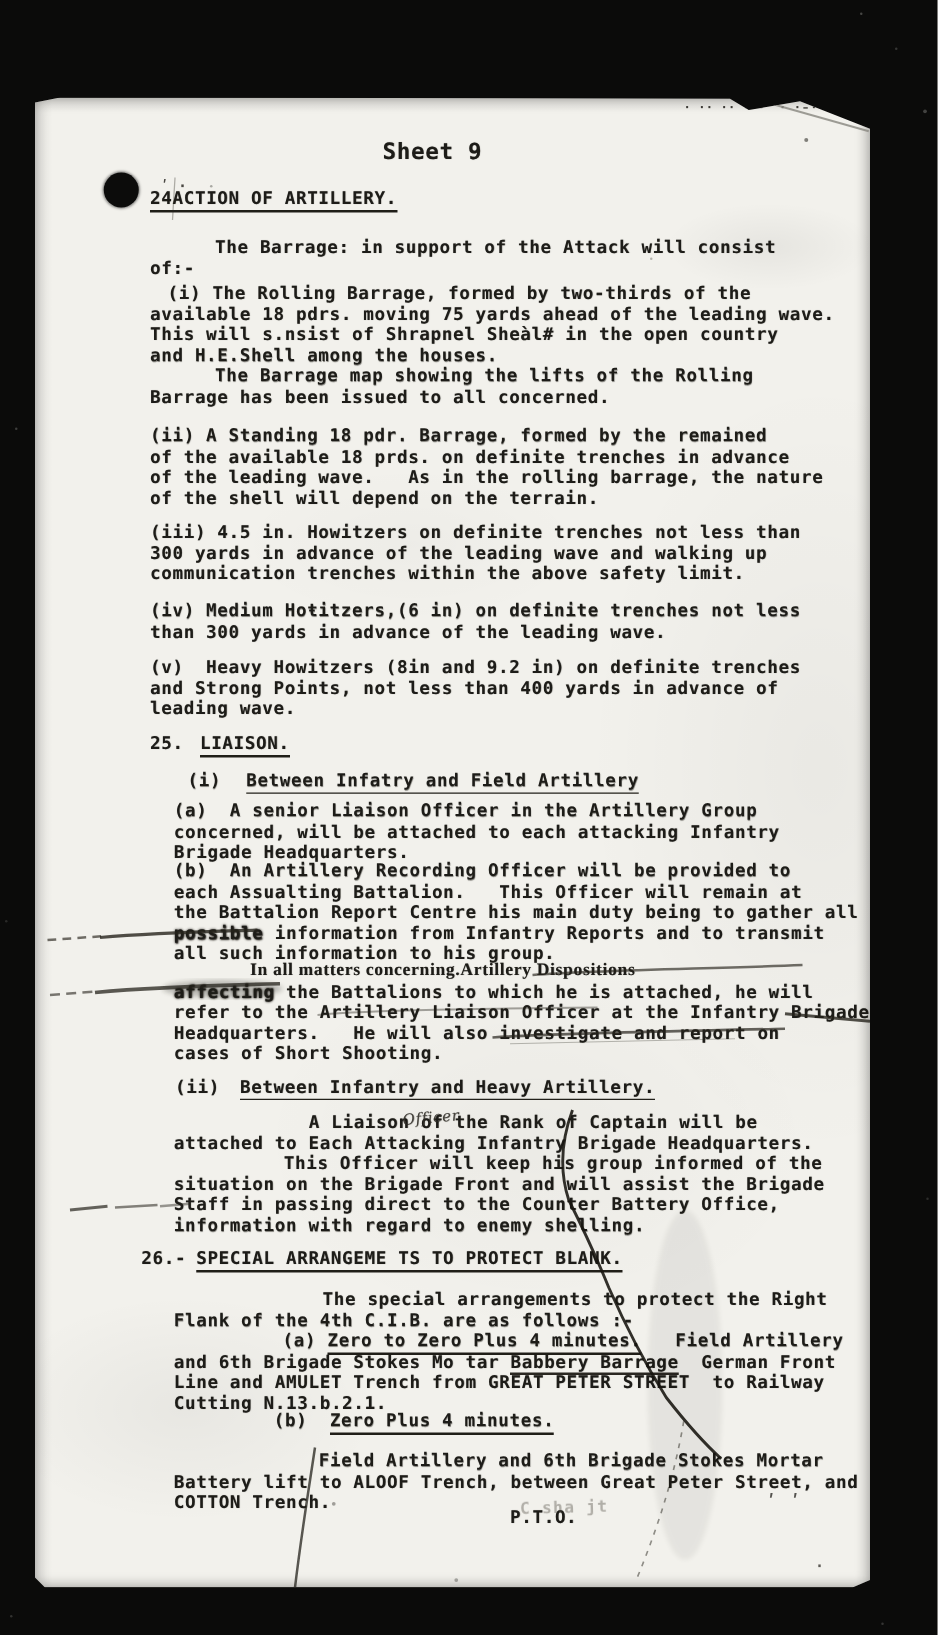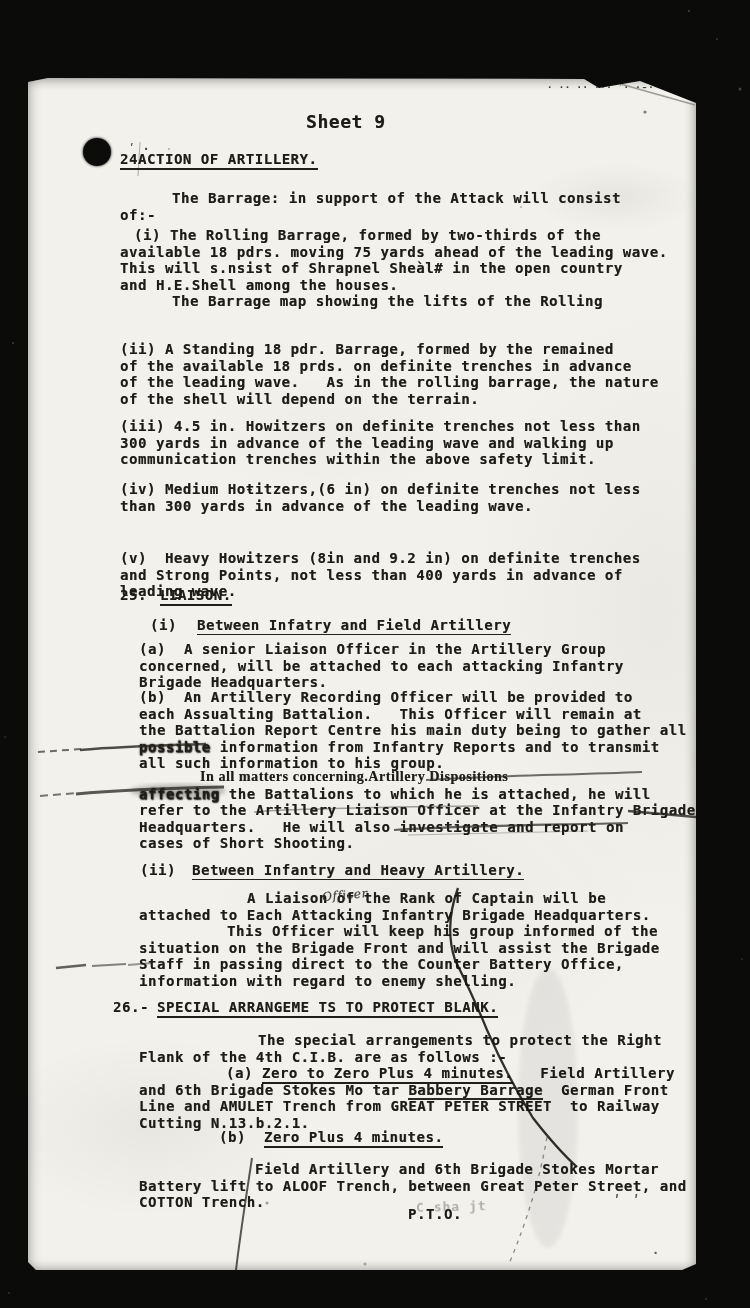--- a/index.html
+++ b/index.html
@@ -104,41 +104,42 @@
 
   <div class="blk" style="top:149px;left:92px;">
     <div class="ln i14">(i) The Rolling Barrage, formed by two-thirds of the</div>
     <div class="ln">available 18 pdrs. moving 75 yards ahead of the leading wave.</div>
     <div class="ln">This will s.nsist of Shrapnel Sheàl# in the open country</div>
     <div class="ln">and H.E.Shell among the houses.</div>
   </div>
 
   <div class="blk" style="top:215px;left:92px;">
     <div class="ln i52">The Barrage map showing the lifts of the Rolling</div>
+    <div class="ln">Barrage has been issued to all concerned.</div>
   </div>
 
   <div class="blk" style="top:263px;left:92px;">
     <div class="ln">(ii) A Standing 18 pdr. Barrage, formed by the remained</div>
     <div class="ln">of the available 18 prds. on definite trenches in advance</div>
     <div class="ln">of the leading wave.   As in the rolling barrage, the nature</div>
     <div class="ln">of the shell will depend on the terrain.</div>
   </div>
 
   <div class="blk" style="top:340px;left:92px;">
     <div class="ln">(iii) 4.5 in. Howitzers on definite trenches not less than</div>
     <div class="ln">300 yards in advance of the leading wave and walking up</div>
     <div class="ln">communication trenches within the above safety limit.</div>
   </div>
 
   <div class="blk" style="top:403px;left:92px;">
     <div class="ln">(iv) Medium Hoŧitzers,(6 in) on definite trenches not less</div>
     <div class="ln">than 300 yards in advance of the leading wave.</div>
   </div>
 
-  <div class="blk" style="top:472px;left:92px;">
+  <div class="blk" style="top:448px;left:92px;">
     <div class="ln">(v)  Heavy Howitzers (8in and 9.2 in) on definite trenches</div>
     <div class="ln">and Strong Points, not less than 400 yards in advance of</div>
     <div class="ln">leading wave.</div>
   </div>
 
   <div class="blk" style="top:509px;left:92px;">
     <div class="ln"><span>25.</span><span class="u2 g13">LIAISON.</span></div>
   </div>
 
   <div class="blk" style="top:539px;left:122px;">

